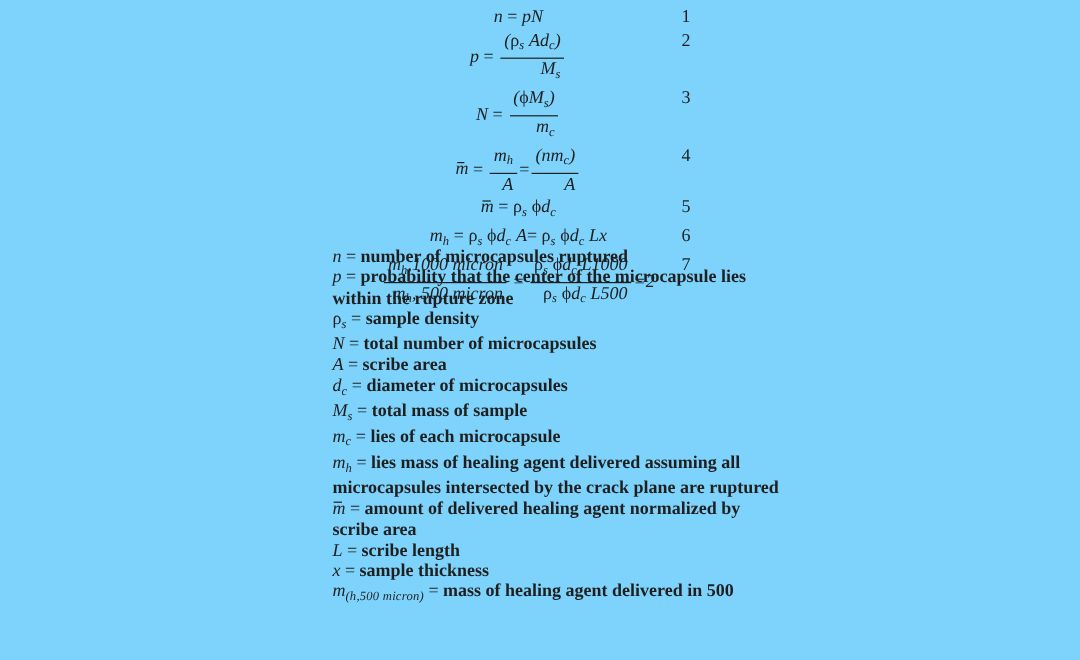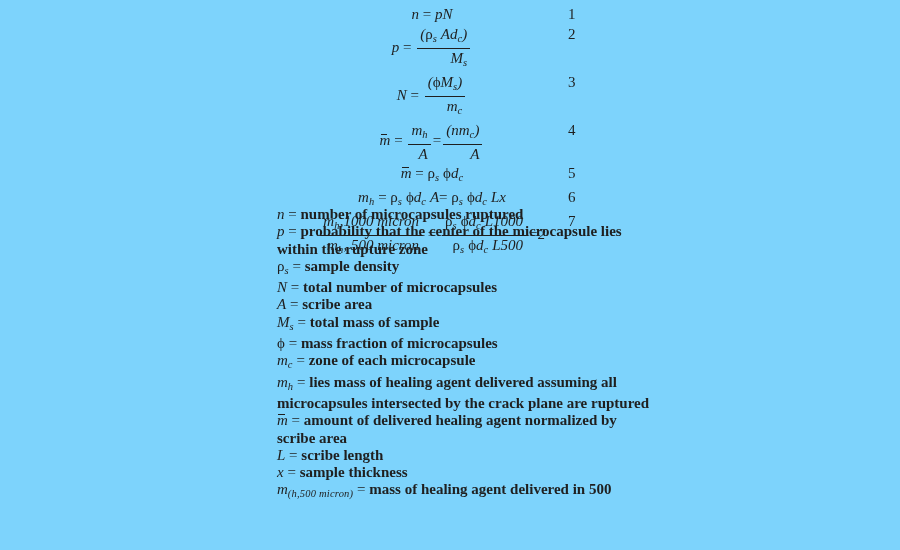--- a/index.html
+++ b/index.html
@@ -135,22 +135,22 @@
         <div class="eq-cell"><span class="frac"><span class="fnum"><span class="tk-i">m</span><span class="tk-s">h</span><span class="tk-i">,1000 micron</span></span><span class="fden"><span class="tk-i">m</span><span class="tk-s">h</span><span class="tk-i">, 500 micron</span></span></span><span class="tk-t"> = </span><span class="frac"><span class="fnum"><span class="tk-g">ρ</span><span class="tk-s">s</span><span class="tk-t"> </span><span class="tk-g">ϕ</span><span class="tk-i">d</span><span class="tk-s">c</span><span class="tk-t"> </span><span class="tk-i">L1000</span></span><span class="fden"><span class="tk-g">ρ</span><span class="tk-s">s</span><span class="tk-t"> </span><span class="tk-g">ϕ</span><span class="tk-i">d</span><span class="tk-s">c</span><span class="tk-t"> </span><span class="tk-i">L500</span></span></span><span class="tk-i">=2</span></div>
         <div class="eq-num">7</div>
       </div>
     </div>
   <div id="definitions">
       <div class="def-item"><span><span class="tk-i">n</span></span><span class="tk-t"> = </span><span class="def-text">number of microcapsules ruptured</span></div>
       <div class="def-item"><span><span class="tk-i">p</span></span><span class="tk-t"> = </span><span class="def-text">probability that the center of the microcapsule lies</span><br><span class="def-text">within the rupture zone</span></div>
       <div class="def-item"><span><span class="tk-g">ρ</span><span class="tk-s">s</span></span><span class="tk-t"> = </span><span class="def-text">sample density</span></div>
       <div class="def-item"><span><span class="tk-i">N</span></span><span class="tk-t"> = </span><span class="def-text">total number of microcapsules</span></div>
       <div class="def-item"><span><span class="tk-i">A</span></span><span class="tk-t"> = </span><span class="def-text">scribe area</span></div>
+      <div class="def-item"><span><span class="tk-i">d</span><span class="tk-s">c</span></span><span class="tk-t"> = </span><span class="def-text">diameter of microcapsules</span></div>
       <div class="def-item"><span><span class="tk-i">M</span><span class="tk-s">s</span></span><span class="tk-t"> = </span><span class="def-text">total mass of sample</span></div>
-      <div class="def-item"><span><span class="tk-g">ϕ</span></span><span class="tk-t"> = </span><span class="def-text">mass fraction of microcapsules</span></div>
-      <div class="def-item"><span><span class="tk-i">m</span><span class="tk-s">c</span></span><span class="tk-t"> = </span><span class="def-text">zone of each microcapsule</span></div>
+      <div class="def-item"><span><span class="tk-i">m</span><span class="tk-s">c</span></span><span class="tk-t"> = </span><span class="def-text">lies of each microcapsule</span></div>
       <div class="def-item"><span><span class="tk-i">m</span><span class="tk-s">h</span></span><span class="tk-t"> = </span><span class="def-text">lies mass of healing agent delivered assuming all</span><br><span class="def-text">microcapsules intersected by the crack plane are ruptured</span></div>
       <div class="def-item"><span><span class="tk-o">m</span></span><span class="tk-t"> = </span><span class="def-text">amount of delivered healing agent normalized by</span><br><span class="def-text">scribe area</span></div>
       <div class="def-item"><span><span class="tk-i">L</span></span><span class="tk-t"> = </span><span class="def-text">scribe length</span></div>
       <div class="def-item"><span><span class="tk-i">x</span></span><span class="tk-t"> = </span><span class="def-text">sample thickness</span></div>
       <div class="def-item"><span><span class="tk-i">m</span><span class="tk-s">(h,500 micron)</span></span><span class="tk-t"> = </span><span class="def-text">mass of healing agent delivered in 500</span><br></div>
     </div>
 </div>
 
 </body></html>

